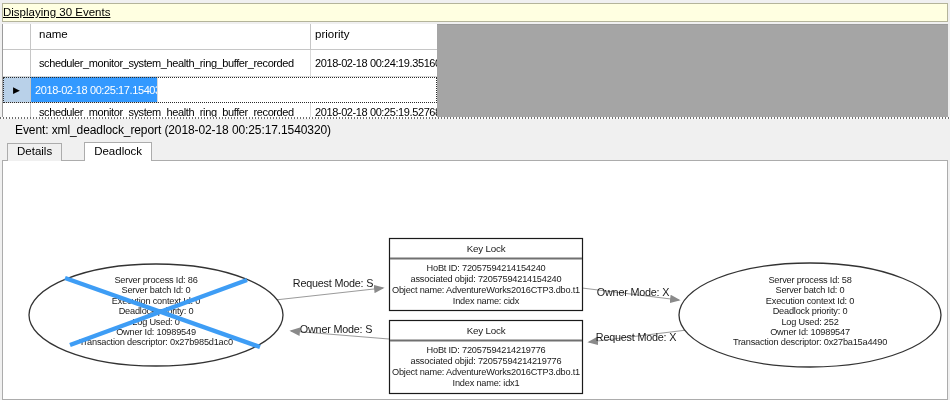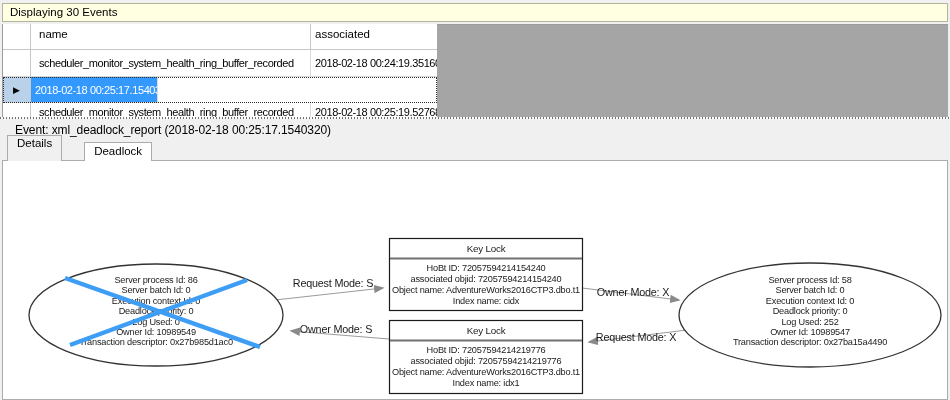--- a/index.html
+++ b/index.html
@@ -2,21 +2,21 @@
 <html style="--selection: #3399ff; --victim-cross: #3e9df5; --info-bar-bg: #ffffe1; --grid-filler-bg: #a5a5a5; --gutter-selected-bg: #b9d1e9;"><head>
 <meta charset="utf-8">
 <style>
   html,body{margin:0;padding:0;background:#f0f0f0;}
   *{box-sizing:border-box;font-family:"Liberation Sans","DejaVu Sans",sans-serif;}
   .screen{position:relative;width:950px;height:400px;background:#f0f0f0;overflow:hidden;}
 
   
   .info-bar{position:absolute;left:2px;top:3px;width:946px;height:19px;
     background:var(--info-bar-bg,#ffffe1);border:1px solid #b4b49a;
-    font-size:11.5px;line-height:17px;padding-left:7px;color:#000;}
+    font-size:11.5px;line-height:17px;color:#000;text-decoration:underline;}
 
   
   .grid{position:absolute;left:2px;top:24px;width:435px;height:93px;background:#fff;
     border-left:1px solid #9b9b9b;overflow:hidden;}
   .grid-filler{position:absolute;left:437px;top:24px;width:511px;height:93px;
     background:var(--grid-filler-bg,#a5a5a5);border-top:1px solid #9b9b9b;}
   .grid-row,.grid-header{display:flex;width:100%;}
   .grid-header{height:26px;background:#fff;}
   .grid-header .hcell{border-bottom:1px solid #c6c6c6;border-right:1px solid #c6c6c6;
     font-size:11.5px;line-height:20px;color:#000;}
@@ -36,21 +36,21 @@
 
   
   .splitter{position:absolute;left:0;top:117px;width:950px;height:2px;
     background:repeating-linear-gradient(90deg,#6e6e6e 0 1px,#fdfdfd 1px 3px);}
   .event-bar{position:absolute;left:8px;top:119px;width:950px;height:23px;
     font-size:12px;line-height:23px;padding-left:7px;color:#000;letter-spacing:-0.1px;}
 
   
   .tabs{position:absolute;left:7px;top:142px;height:19px;display:flex;align-items:flex-end;z-index:3;}
   .tab{font-size:11.5px;padding:0 9px;color:#000;cursor:default;}
-  .tab.inactive{height:26px;line-height:14px;background:#f0f0f0;
+  .tab.inactive{height:18px;line-height:14px;background:#f0f0f0;
     border:1px solid #acacac;border-bottom:none;margin-bottom:0;}
   .tab.active{height:19px;line-height:17px;background:#fff;
     border:1px solid #acacac;border-bottom:none;position:relative;z-index:4;margin-left:22px;}
 
   
   .panel{position:absolute;left:2px;top:160px;width:946px;height:240px;
     background:#fff;border:1px solid #acacac;z-index:1;}
   .graph{position:absolute;left:0;top:0;}
   .graph text{fill:#1a1a1a;letter-spacing:-0.2px;}
   .node-text{font-size:9.2px;}
@@ -63,21 +63,21 @@
 <div class="screen">
 
   <div class="info-bar">
     <span>Displaying 30 Events</span>
   </div>
 
   <div class="grid">
     <div class="grid-header">
       <div class="gutter"></div>
       <div class="hcell col-name">name</div>
-      <div class="hcell col-ts">associated</div>
+      <div class="hcell col-ts">priority</div>
     </div>
     <div class="grid-row r1">
       <div class="gutter r1"></div>
       <div class="cell col-name">scheduler_monitor_system_health_ring_buffer_recorded</div>
       <div class="cell col-ts">2018-02-18 00:24:19.3516078</div>
     </div>
     <div class="grid-row r2 selected">
       <div class="gutter r2">
         <span class="marker">▶</span>
       </div>

